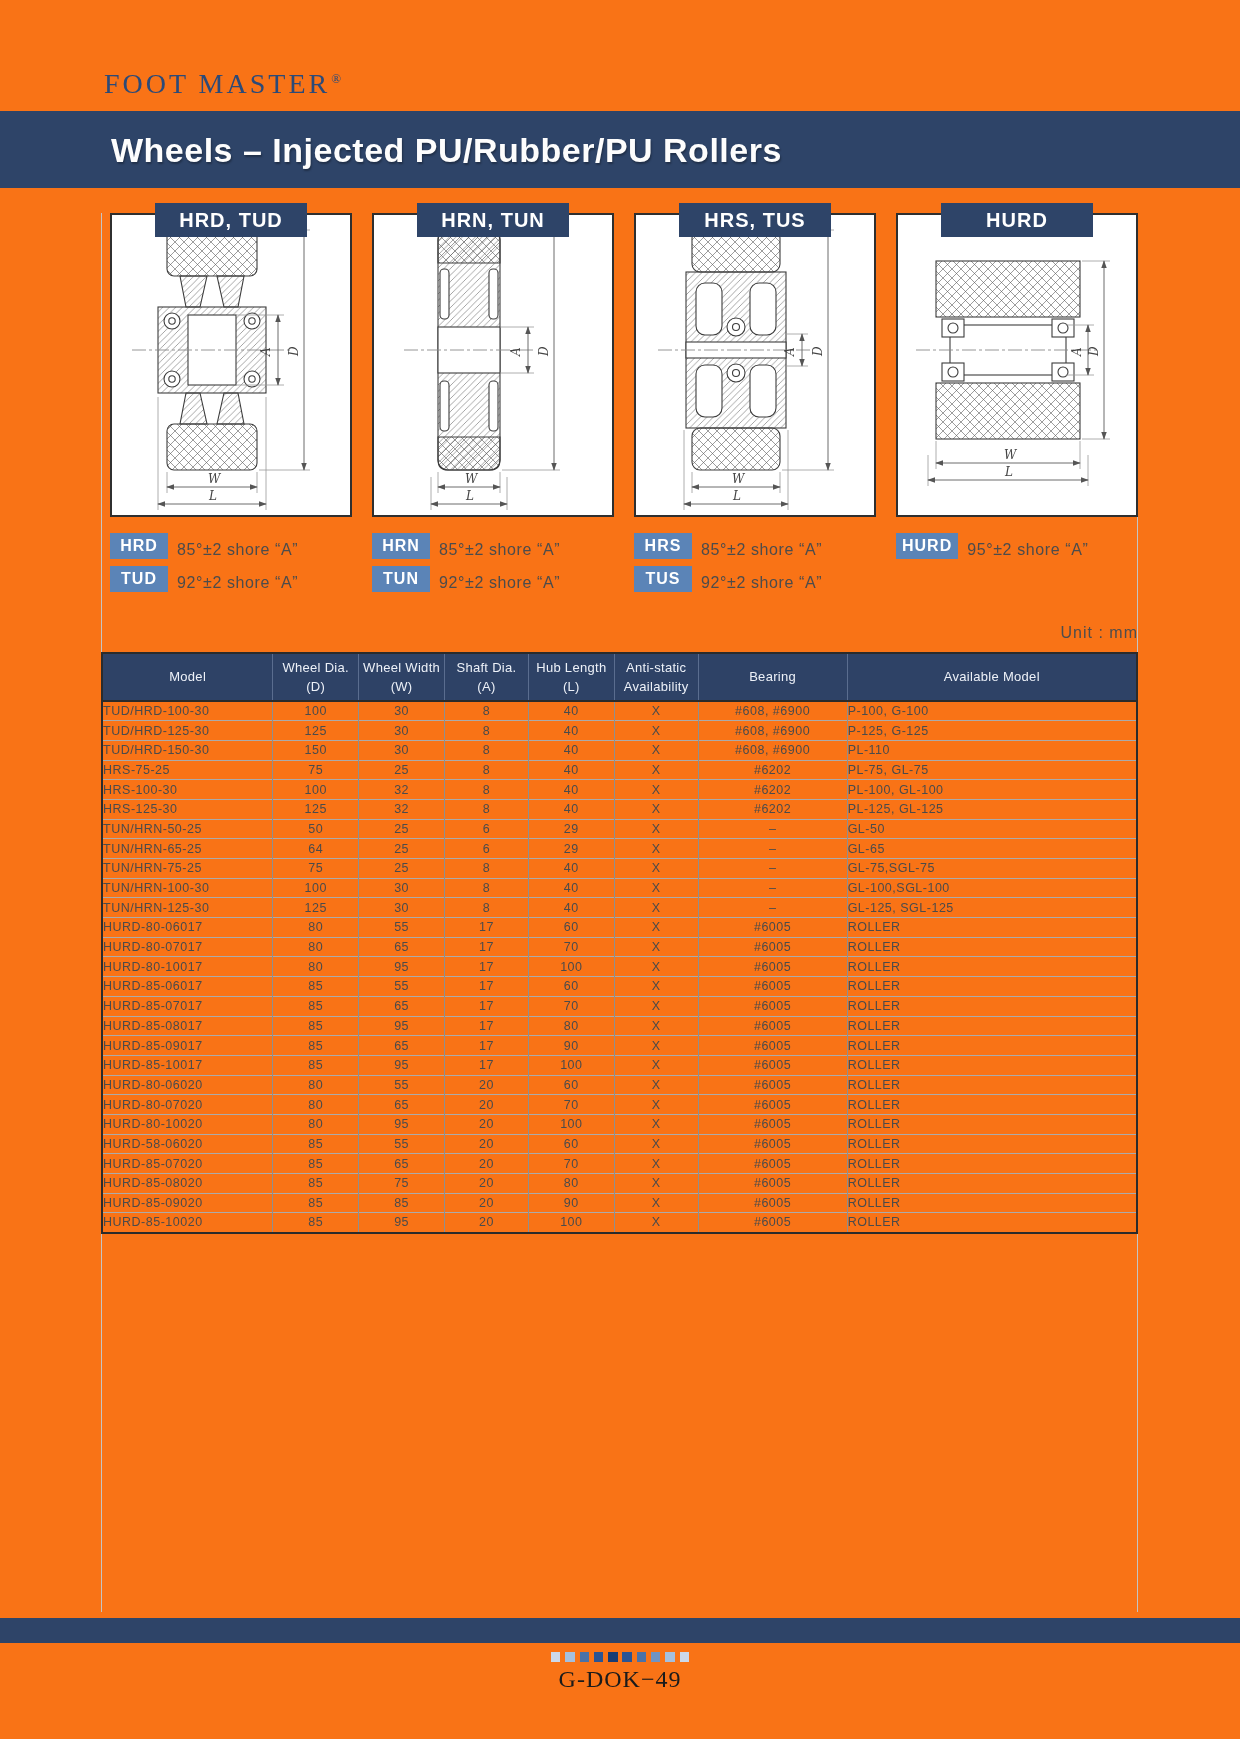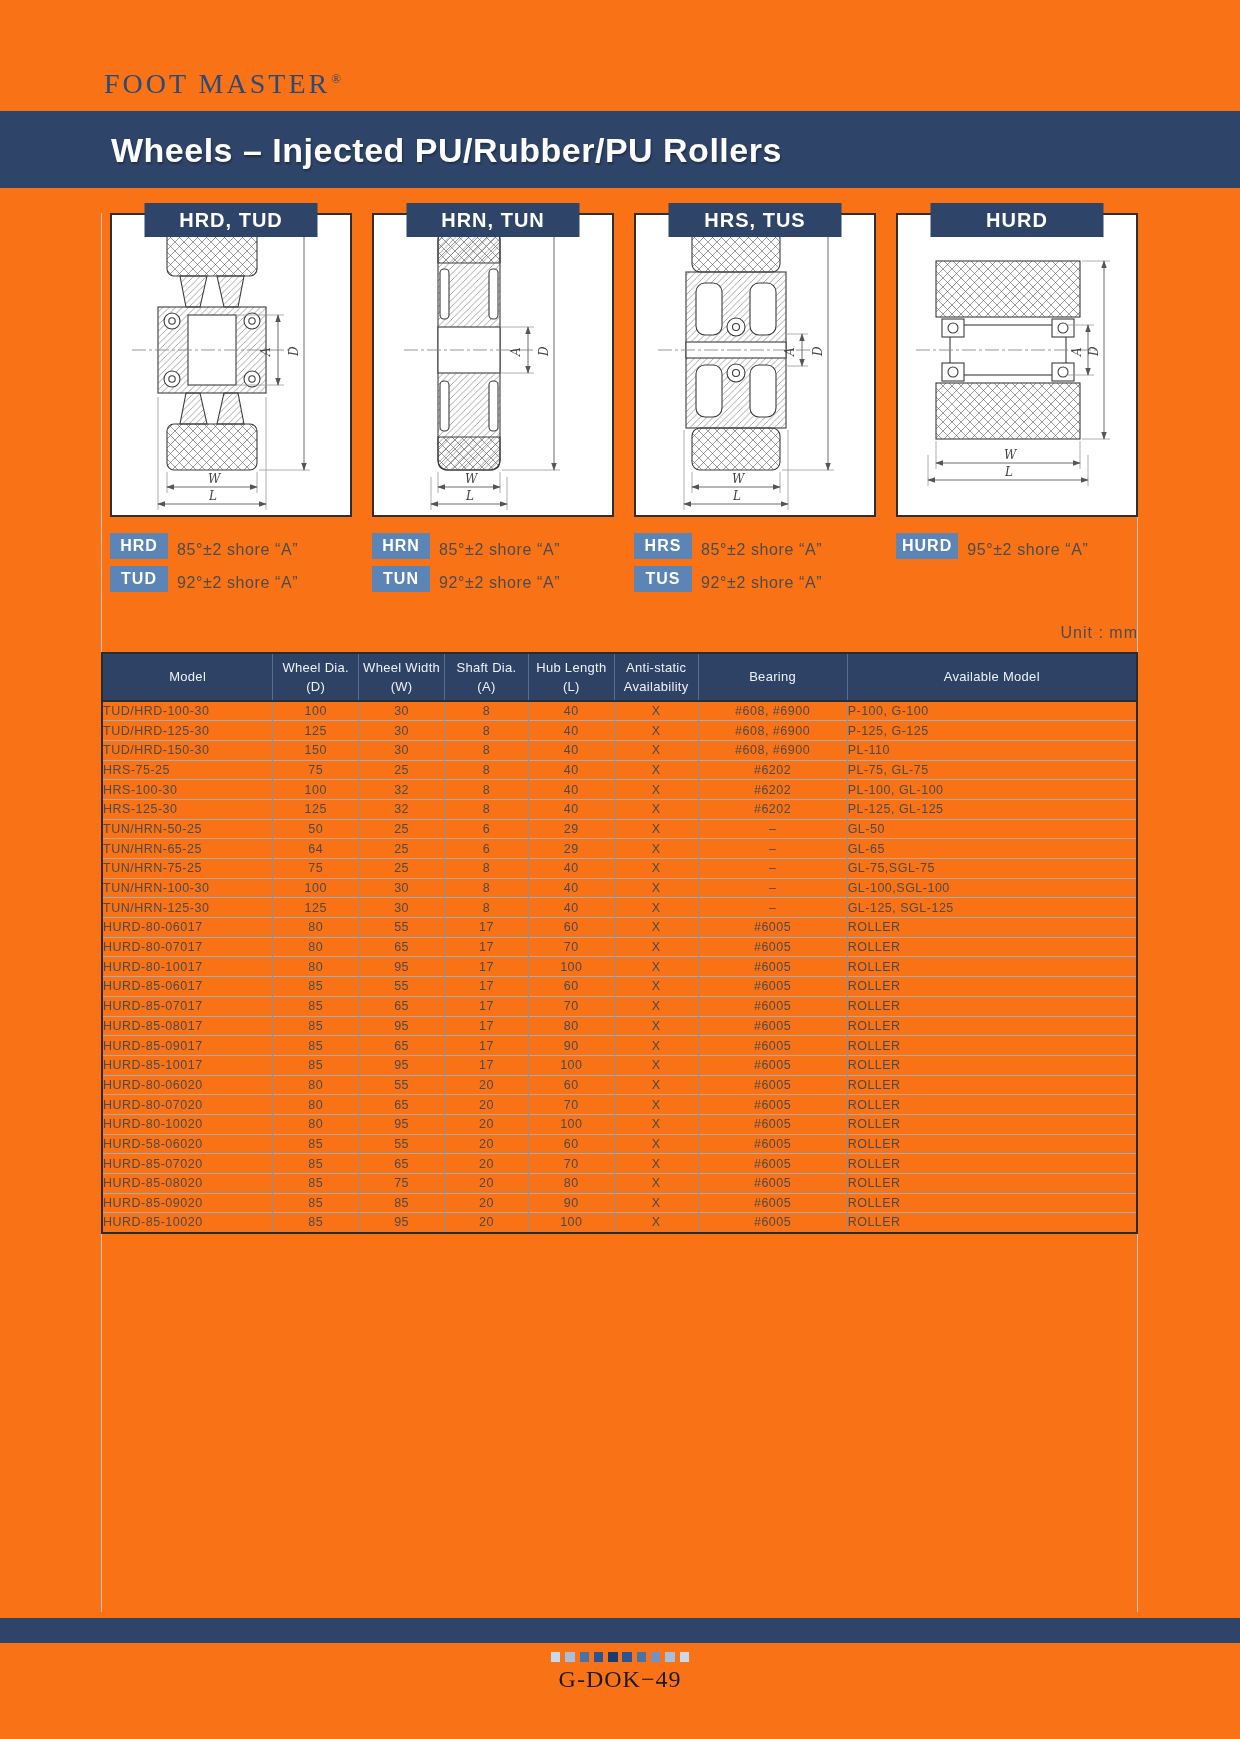--- a/index.html
+++ b/index.html
@@ -18,21 +18,21 @@
   
   .frame-line { position:absolute; top:213px; height:1399px; width:1px; background:#c4c4c4; }
   .frame-line.left  { left:101px; }
   .frame-line.right { left:1137px; }
 
   
   .diagram-col { position:absolute; top:203px; width:242px; }
   .diag-box { position:absolute; top:10px; left:0; width:242px; height:304px;
               border:2px solid #2f2f2f; background:#fff; }
   .diag-tab { position:absolute; top:0; left:50%; transform:translateX(-50%);
-              width:173px; height:34px; background:#2e4468; z-index:2;
+              width:152px; height:34px; background:#2e4468; z-index:2;
               color:#fff; font-size:20px; font-weight:bold; letter-spacing:1px;
               text-align:center; line-height:34px; white-space:nowrap; }
   .spec-list { position:absolute; top:330px; left:0; width:242px; }
   .spec-row { display:flex; align-items:flex-end; margin-bottom:7px; height:26px; }
   .spec-badge { display:inline-block; min-width:58px; padding:0 6px; height:26px; line-height:26px;
                 background:#5b84b7; color:#fff; font-size:16px; font-weight:bold;
                 text-align:center; letter-spacing:1px; }
   .spec-value { margin-left:9px; font-size:16px; color:#4c4c4c; letter-spacing:0.6px; white-space:nowrap; }
 
   

